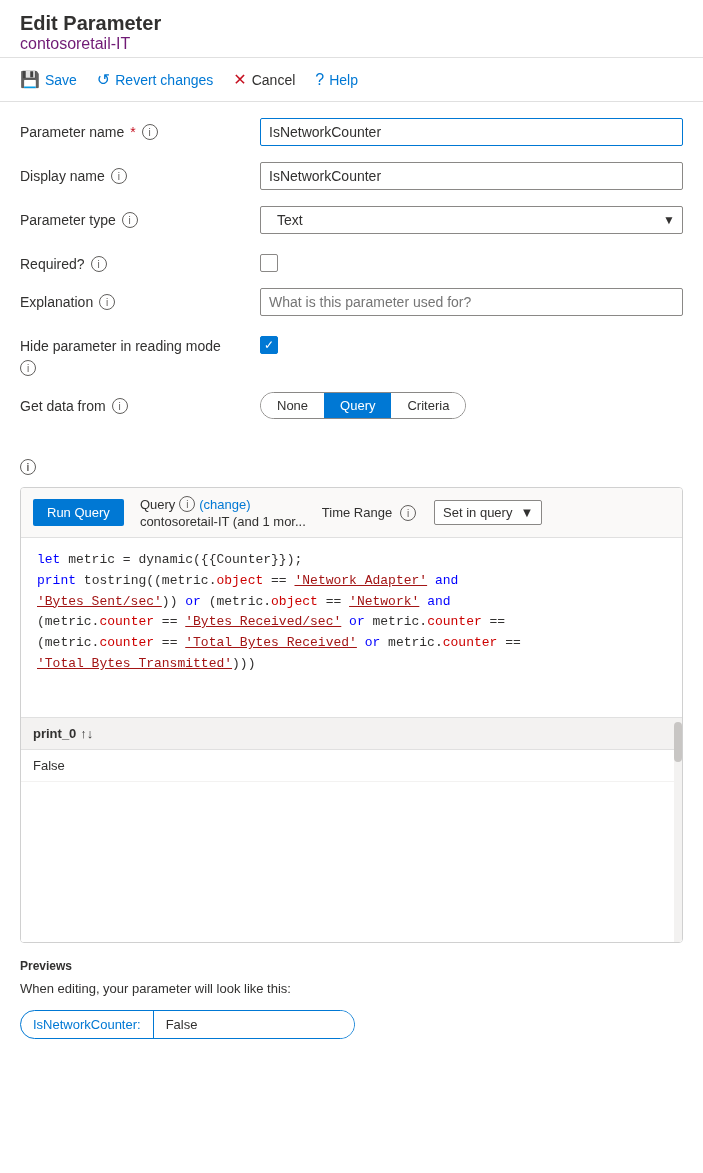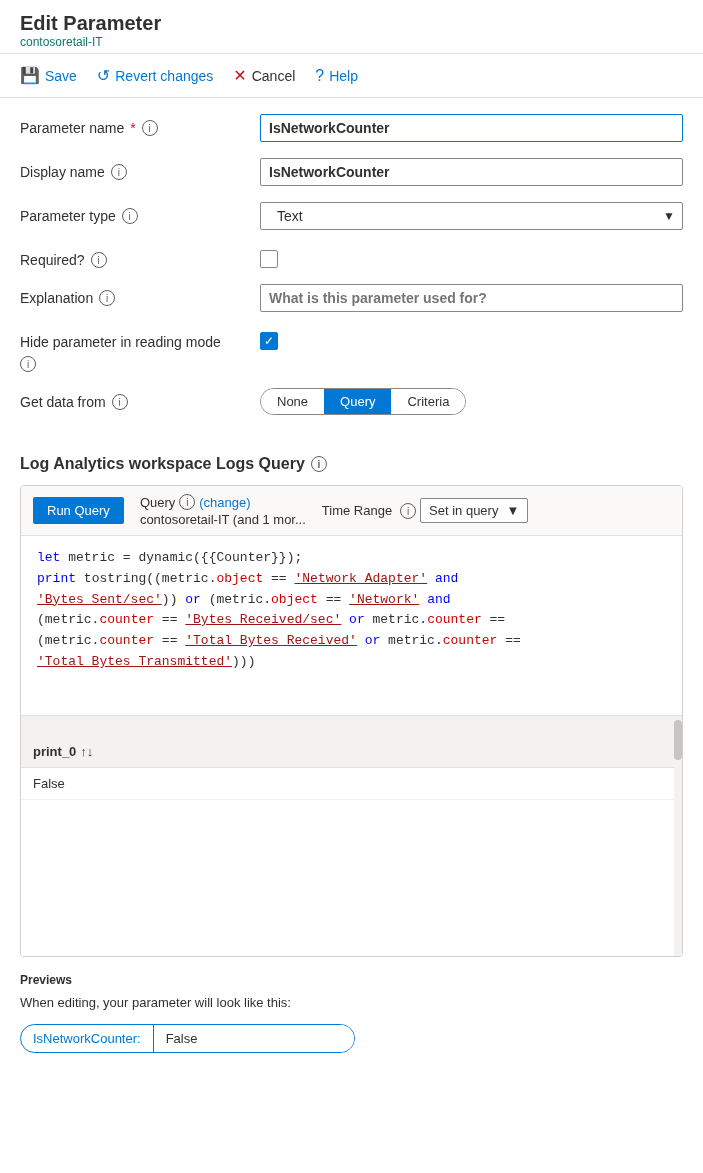--- a/index.html
+++ b/index.html
@@ -14,22 +14,22 @@
     .header {
       padding: 12px 20px 4px 20px;
       border-bottom: 1px solid #e0e0e0;
     }
     .header h1 {
       font-size: 20px;
       font-weight: 600;
       color: #323130;
     }
     .header .subtitle {
-      font-size: 12px;
-      color: #0f766e;
+      font-size: 16px;
+      color: #701a75;
     }
     .toolbar {
       display: flex;
       align-items: center;
       gap: 20px;
       padding: 8px 20px;
       border-bottom: 1px solid #e0e0e0;
     }
     .toolbar-btn {
       display: flex;
@@ -82,21 +82,20 @@
       flex: 1;
     }
     .text-input {
       width: 100%;
       border: 1px solid #0078d4;
       border-radius: 2px;
       padding: 5px 8px;
       font-size: 14px;
       color: #323130;
       outline: none;
-      font-weight: bold;
     }
     .select-wrapper {
       position: relative;
       width: 100%;
     }
     .select-input {
       width: 100%;
       border: 1px solid #8a8886;
       border-radius: 2px;
       padding: 5px 30px 5px 16px;
@@ -247,21 +246,20 @@
       background: #f3f2f1;
       gap: 60px;
     }
     .results-col-header {
       font-size: 13px;
       font-weight: 600;
       color: #323130;
       display: flex;
       align-items: center;
       gap: 4px;
-      margin-top: 20px;
     }
     .results-row {
       padding: 8px 12px;
       font-size: 13px;
       border-bottom: 1px solid #f3f2f1;
     }
     .results-scroll {
       position: relative;
       max-height: 240px;
       overflow-y: auto;
@@ -313,21 +311,21 @@
       padding: 6px 12px;
       color: #323130;
       border: none;
       background: #fff;
       font-size: 13px;
       min-width: 80px;
     }
     .time-range-area {
       display: flex;
       align-items: center;
-      gap: 4px;
+      gap: 18px;
     }
     .form-label-multi {
       width: 240px;
       flex-shrink: 0;
       display: flex;
       flex-direction: column;
       gap: 4px;
     }
     .form-label-multi .main-label {
       display: flex;
@@ -455,21 +453,20 @@
         <button class="radio-option">None</button>
         <button class="radio-option active">Query</button>
         <button class="radio-option">Criteria</button>
       </div>
     </div>
   </div>
 
 </div>
 
 <div class="section-title">
-  <span>Log Analytics workspace Logs Query</span>
   <span class="info-icon">i</span>
 </div>
 
 <div class="query-container">
 
   <div class="query-header">
     <button class="run-query-btn">Run Query</button>
 
     <div class="query-info">
       <div class="query-info-row">

